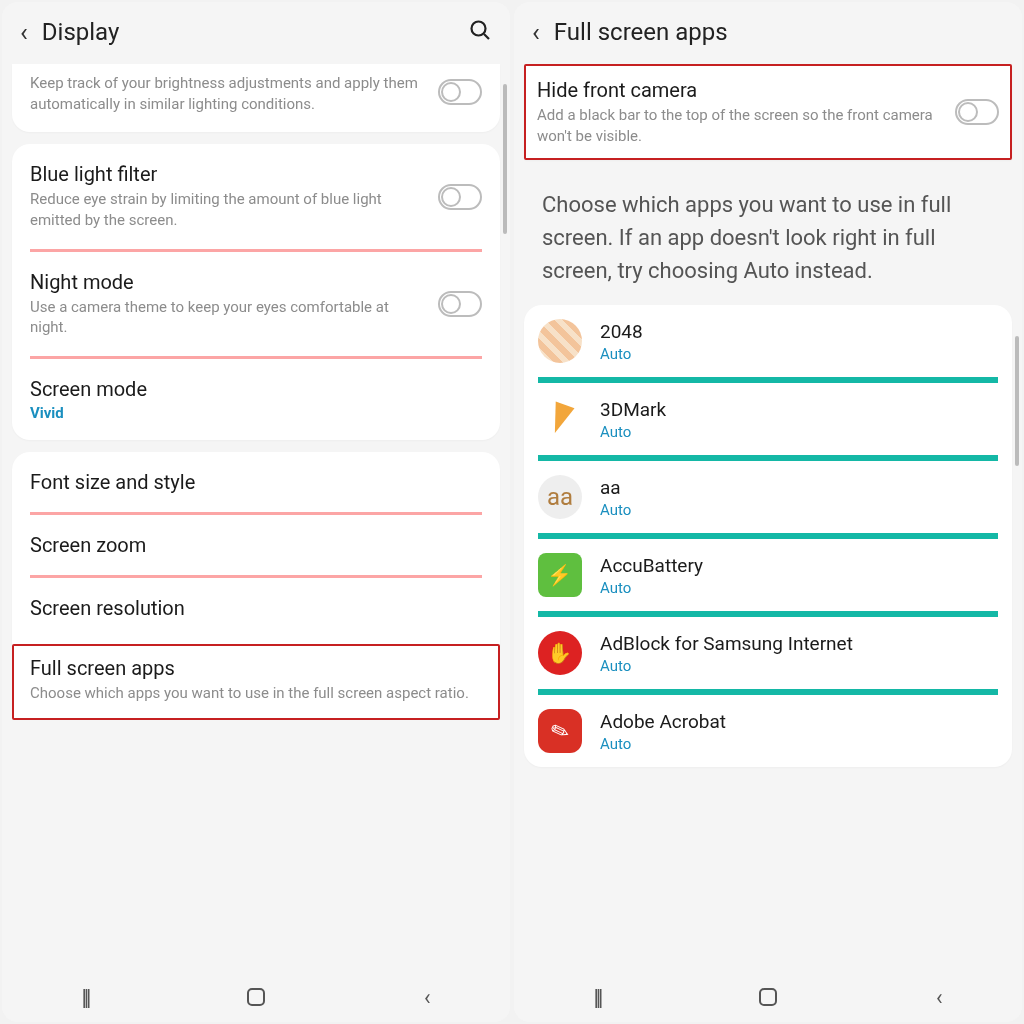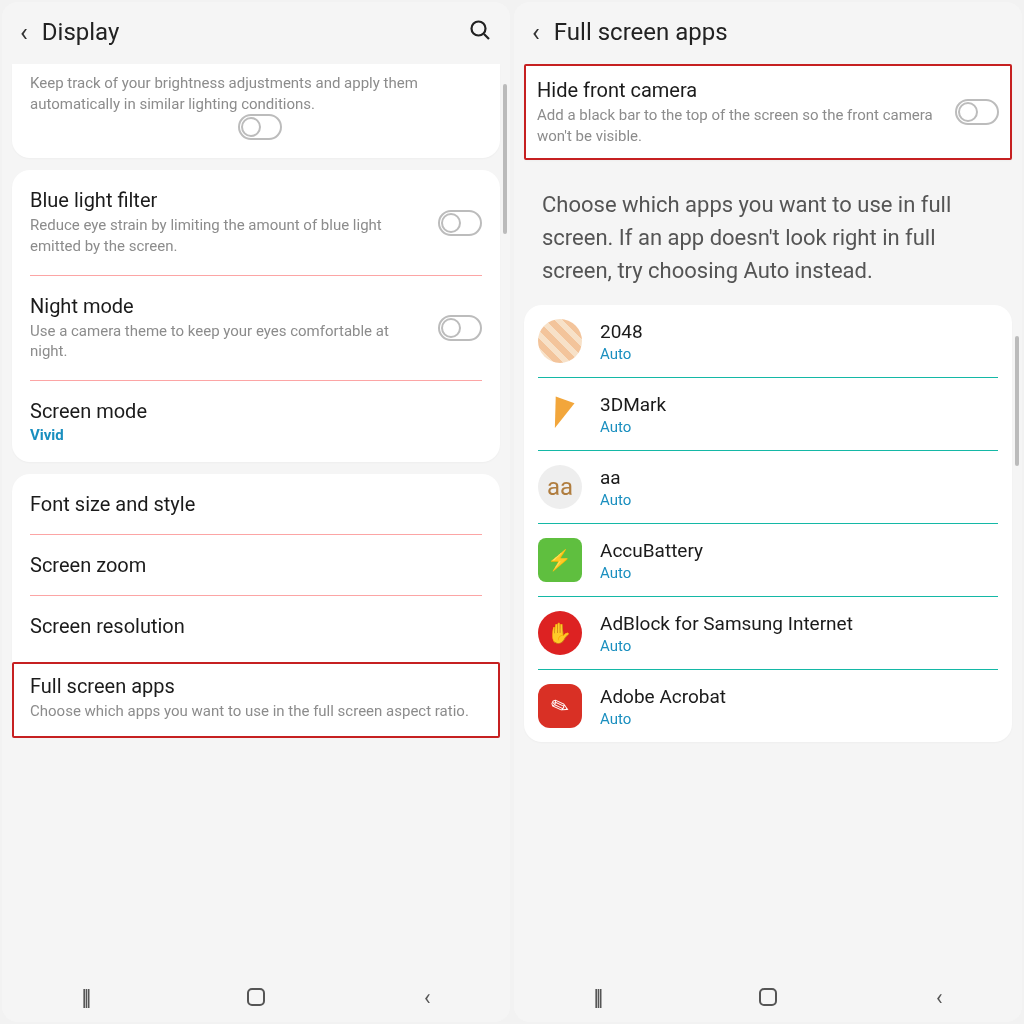--- a/index.html
+++ b/index.html
@@ -47,21 +47,21 @@
   }
   .card {
     background: #fff;
     border-radius: 18px;
     margin-bottom: 12px;
     padding: 0 18px;
     box-shadow: 0 1px 2px rgba(0,0,0,0.03);
   }
   .row {
     padding: 18px 0;
-    border-bottom: 1px solid #fca5a5;
+    border-bottom: 3px solid #fca5a5;
     display: flex;
     align-items: center;
   }
   .row:last-child { border-bottom: none; }
   .row-body { flex: 1; min-width: 0; }
   .row-title {
     font-size: 20px;
     color: #1b1b1b;
   }
   .row-desc {
@@ -96,21 +96,21 @@
     background: #fff;
     box-sizing: border-box;
   }
   .truncated-top .row-title {
     color: #bdbdbd;
     font-size: 22px;
     letter-spacing: 0.5px;
     white-space: nowrap;
     overflow: hidden;
   }
-  .truncated-top { padding-top: 6px; flex-direction: column; }
+  .truncated-top { padding-top: 6px; }
   .highlight-red {
     border: 2px solid #c62021;
     border-radius: 2px;
   }
   .highlight-wrap1 {
     border: 2px solid #c62021;
     border-radius: 2px;
     padding: 10px 16px 14px 16px;
     background: #fff;
     margin-top: -2px;
@@ -119,21 +119,21 @@
   .section-text {
     font-size: 22px;
     color: #555;
     line-height: 1.5;
     padding: 16px 18px 18px 18px;
   }
   .app-row {
     display: flex;
     align-items: center;
     padding: 14px 0;
-    border-bottom: 1px solid #14b8a6;
+    border-bottom: 6px solid #14b8a6;
   }
   .app-row:last-child { border-bottom: none; }
   .app-icon {
     width: 44px; height: 44px;
     border-radius: 10px;
     margin-right: 18px;
     flex-shrink: 0;
     display: flex;
     align-items: center;
     justify-content: center;

